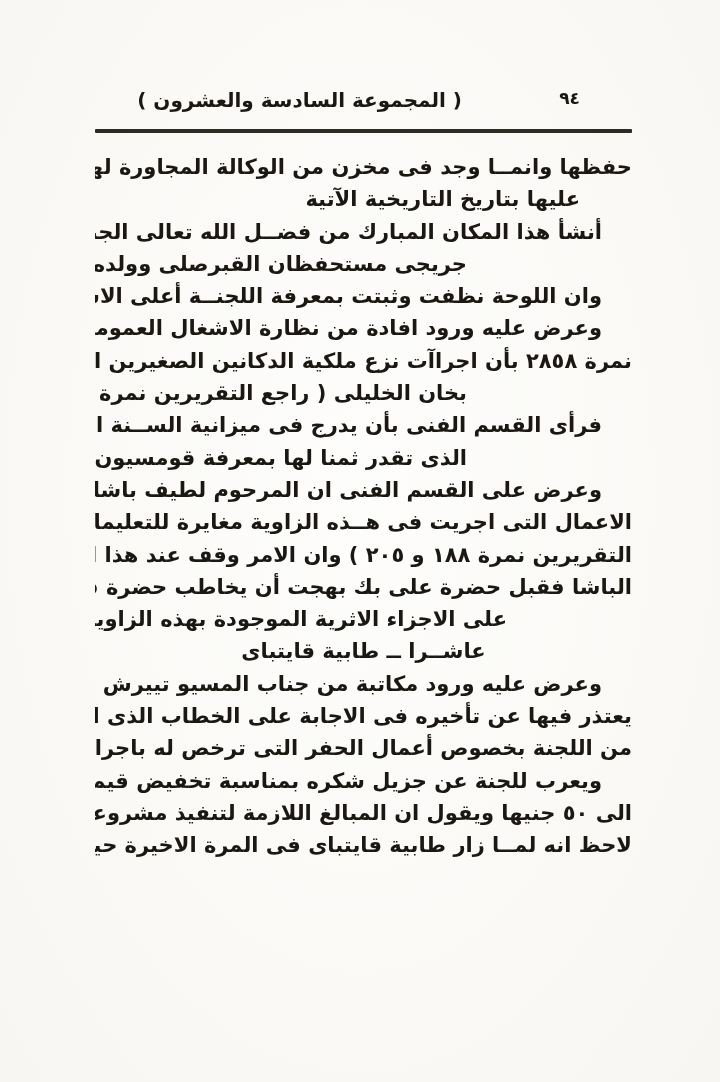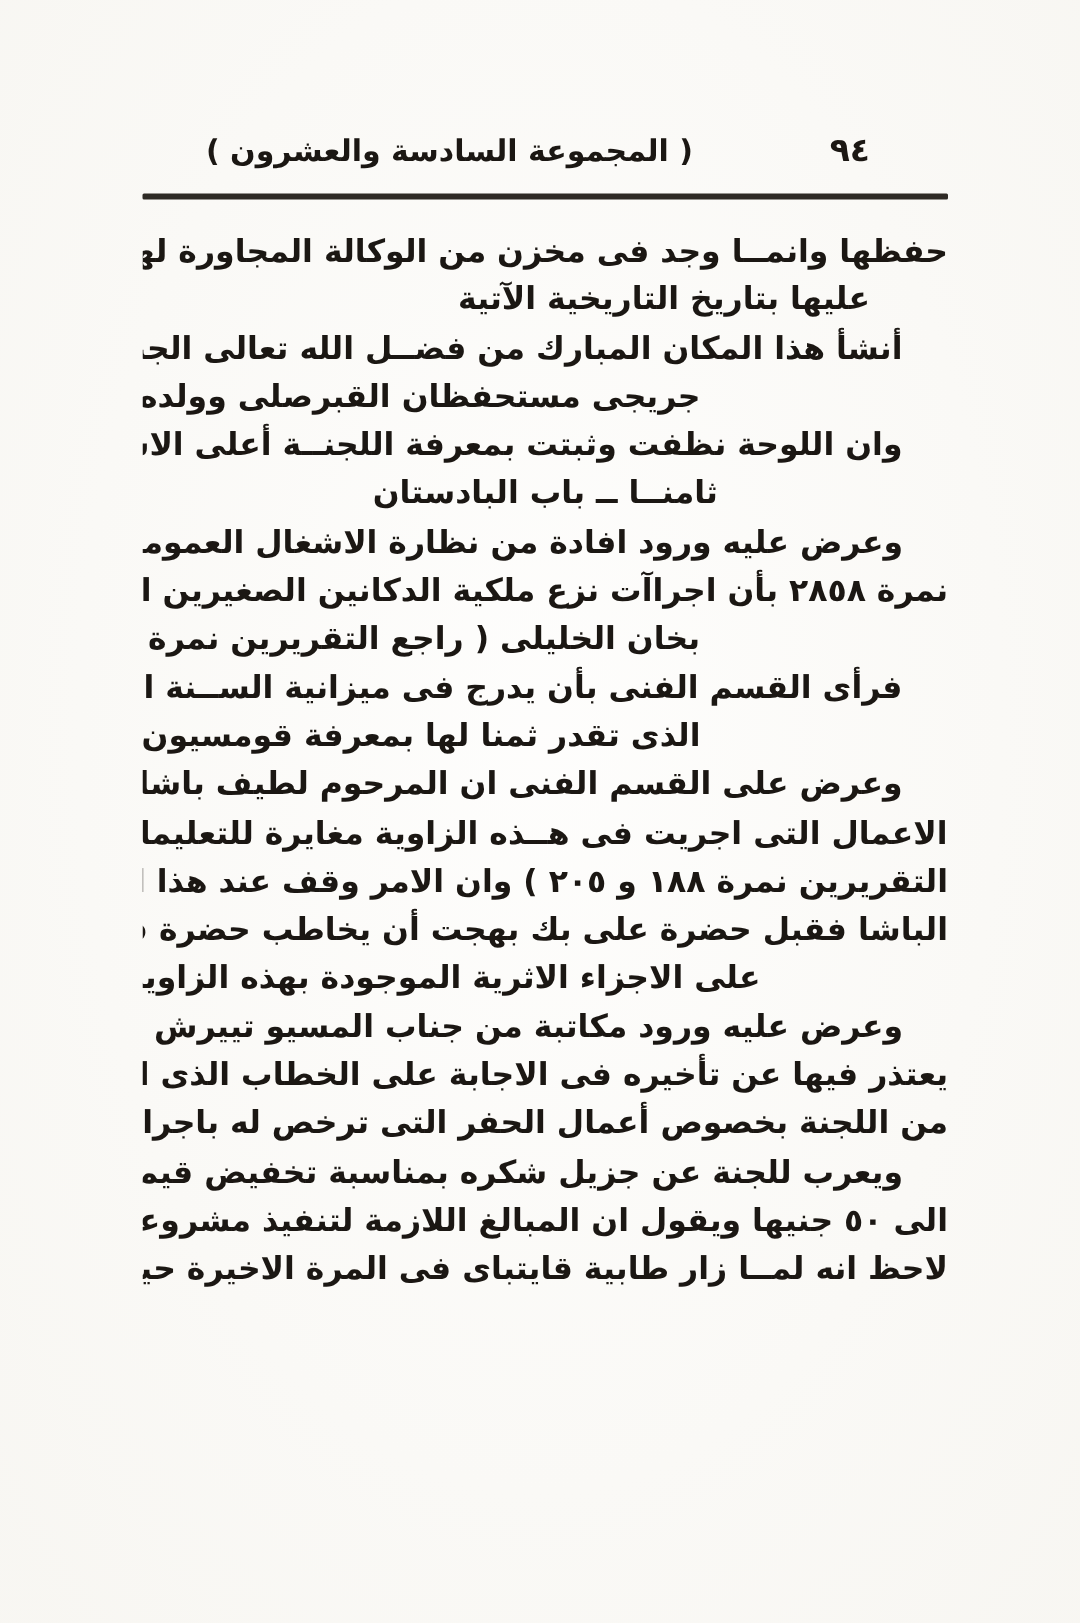--- a/index.html
+++ b/index.html
@@ -28,21 +28,21 @@
     top: 84px;
     left: 95px;
     width: 537px;
     height: 40px;
     direction: rtl;
   }
   .page-number {
     position: absolute;
     top: 4px;
     right: 52px;
-    font-size: 22px;
+    font-size: 17px;
     font-weight: 700;
     letter-spacing: 0;
   }
   .running-title {
     position: absolute;
     top: 4px;
     right: 170px;
     width: 230px;
     text-align: center;
     font-size: 20px;
@@ -122,31 +122,31 @@
     <span class="running-title">( المجموعة السادسة والعشرون )</span>
   </div>
   <div class="header-rule"></div>
 
   <div class="content">
     <div class="line flush">حفظها وانمــا وجد فى مخزن من الوكالة المجاورة لها التابعــة للوقف عينه لوح رخام</div>
     <div class="line tail-r">عليها بتاريخ التاريخية الآتية</div>
     <div class="line indent">أنشأ هذا المكان المبارك من فضــل الله تعالى الجناب العــالى الامير مصطفى</div>
     <div class="line tail-m">جريجى مستحفظان القبرصلى وولده ابراهيم جلبي فى سنة ١٠٩٤</div>
     <div class="line indent">وان اللوحة نظفت وثبتت بمعرفة اللجنــة أعلى الاسكفة اليمنى من باب الوكالة</div>
-    <div class="line heading">ثامنــا ــ باب البادستان</div>
     <div class="line indent">وعرض عليه ورود افادة من نظارة الاشغال العمومية رقم ١٥ مايو الجارى</div>
     <div class="line flush">نمرة ٢٨٥٨ بأن اجراآت نزع ملكية الدكانين الصغيرين الملاصقين لباب البادستان</div>
     <div class="line tail-m">بخان الخليلى ( راجع التقريرين نمرة ٣٦٧ و ٣٨٣ ) تم فى هذه السنة</div>
     <div class="line indent">فرأى القسم الفنى بأن يدرج فى ميزانية الســنة القادمة مبلغ ٨٢ جنيها و ٥٠٠ مليم</div>
     <div class="line tail-m">الذى تقدر ثمنا لها بمعرفة قومسيون التثمين بنظارة الاشغال</div>
     <div class="line indent">وعرض على القسم الفنى ان المرحوم لطيف باشا سليم كان وعد بالنظر فى أمر</div>
     <div class="line flush">الاعمال التى اجريت فى هــذه الزاوية مغايرة للتعليمات التى أصدرتها اللجنــة ( راجع</div>
     <div class="line flush">التقريرين نمرة ١٨٨ و ٢٠٥ ) وان الامر وقف عند هذا الحد الى وفاة المرحوم</div>
     <div class="line flush">الباشا فقبل حضرة على بك بهجت أن يخاطب حضرة فؤاد بك سليم فى ذلك للمحافظة</div>
     <div class="line tail-w">على الاجزاء الاثرية الموجودة بهذه الزاوية وعدم المساس بها</div>
+    <div class="line heading">عاشــرا ــ طابية قايتباى</div>
     <div class="line indent">وعرض عليه ورود مكاتبة من جناب المسيو تييرش رقم ٢٠ من الشهر الجارى</div>
     <div class="line flush">يعتذر فيها عن تأخيره فى الاجابة على الخطاب الذى ارسل له بتاريخ ٢٣ مارث</div>
     <div class="line flush">من اللجنة بخصوص أعمال الحفر التى ترخص له باجراها فى طابية قايتباى بالاسكندرية</div>
     <div class="line indent">ويعرب للجنة عن جزيل شكره بمناسبة تخفيض قيمة التأمين من ١٠٠ جنيه</div>
     <div class="line flush">الى ٥٠ جنيها ويقول ان المبالغ اللازمة لتنفيذ مشروعه تكون لديه قريبا وانمــا</div>
     <div class="line flush">لاحظ انه لمــا زار طابية قايتباى فى المرة الاخيرة حين وجوده بمصر فى أيام المؤتمر</div>
   </div>
 
 </div>
 

